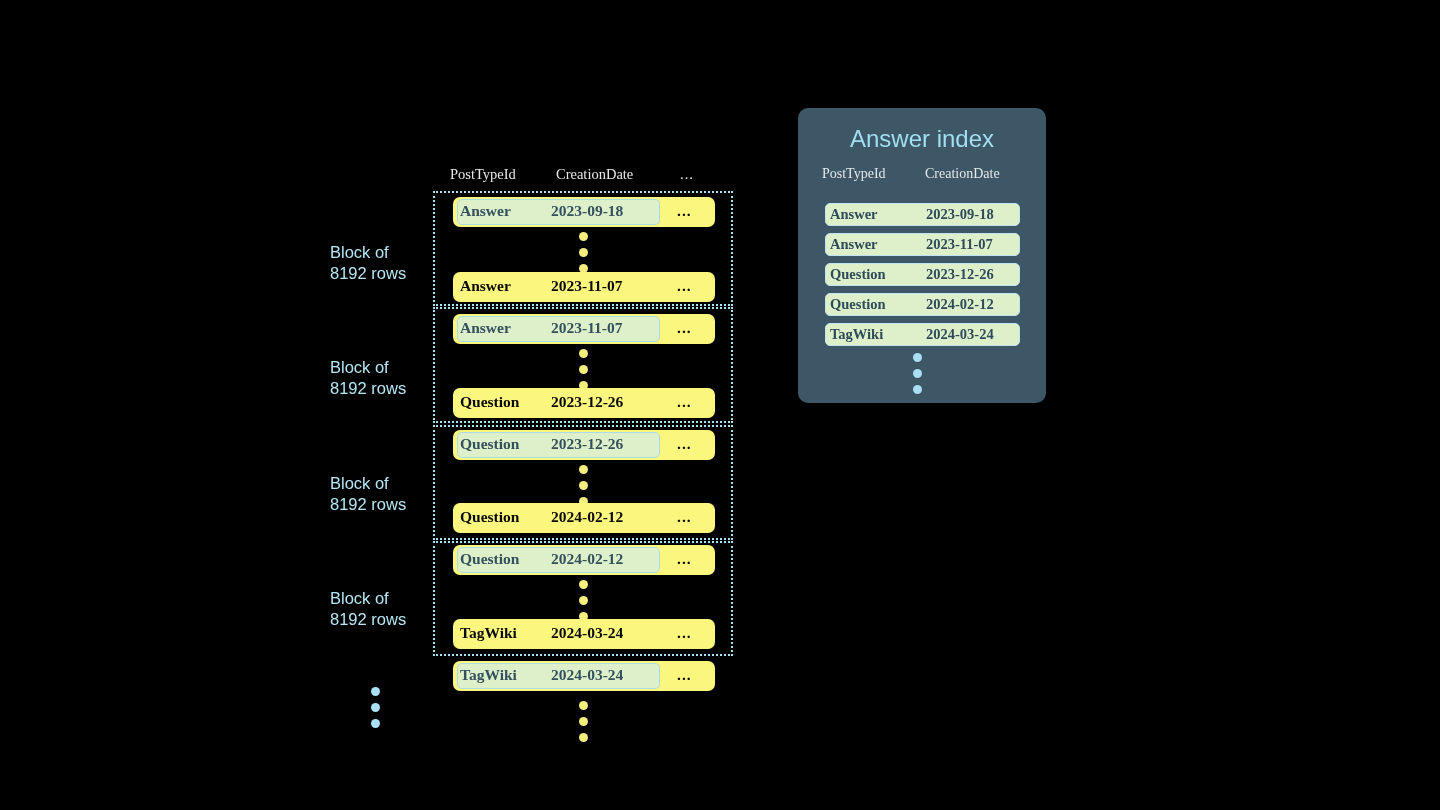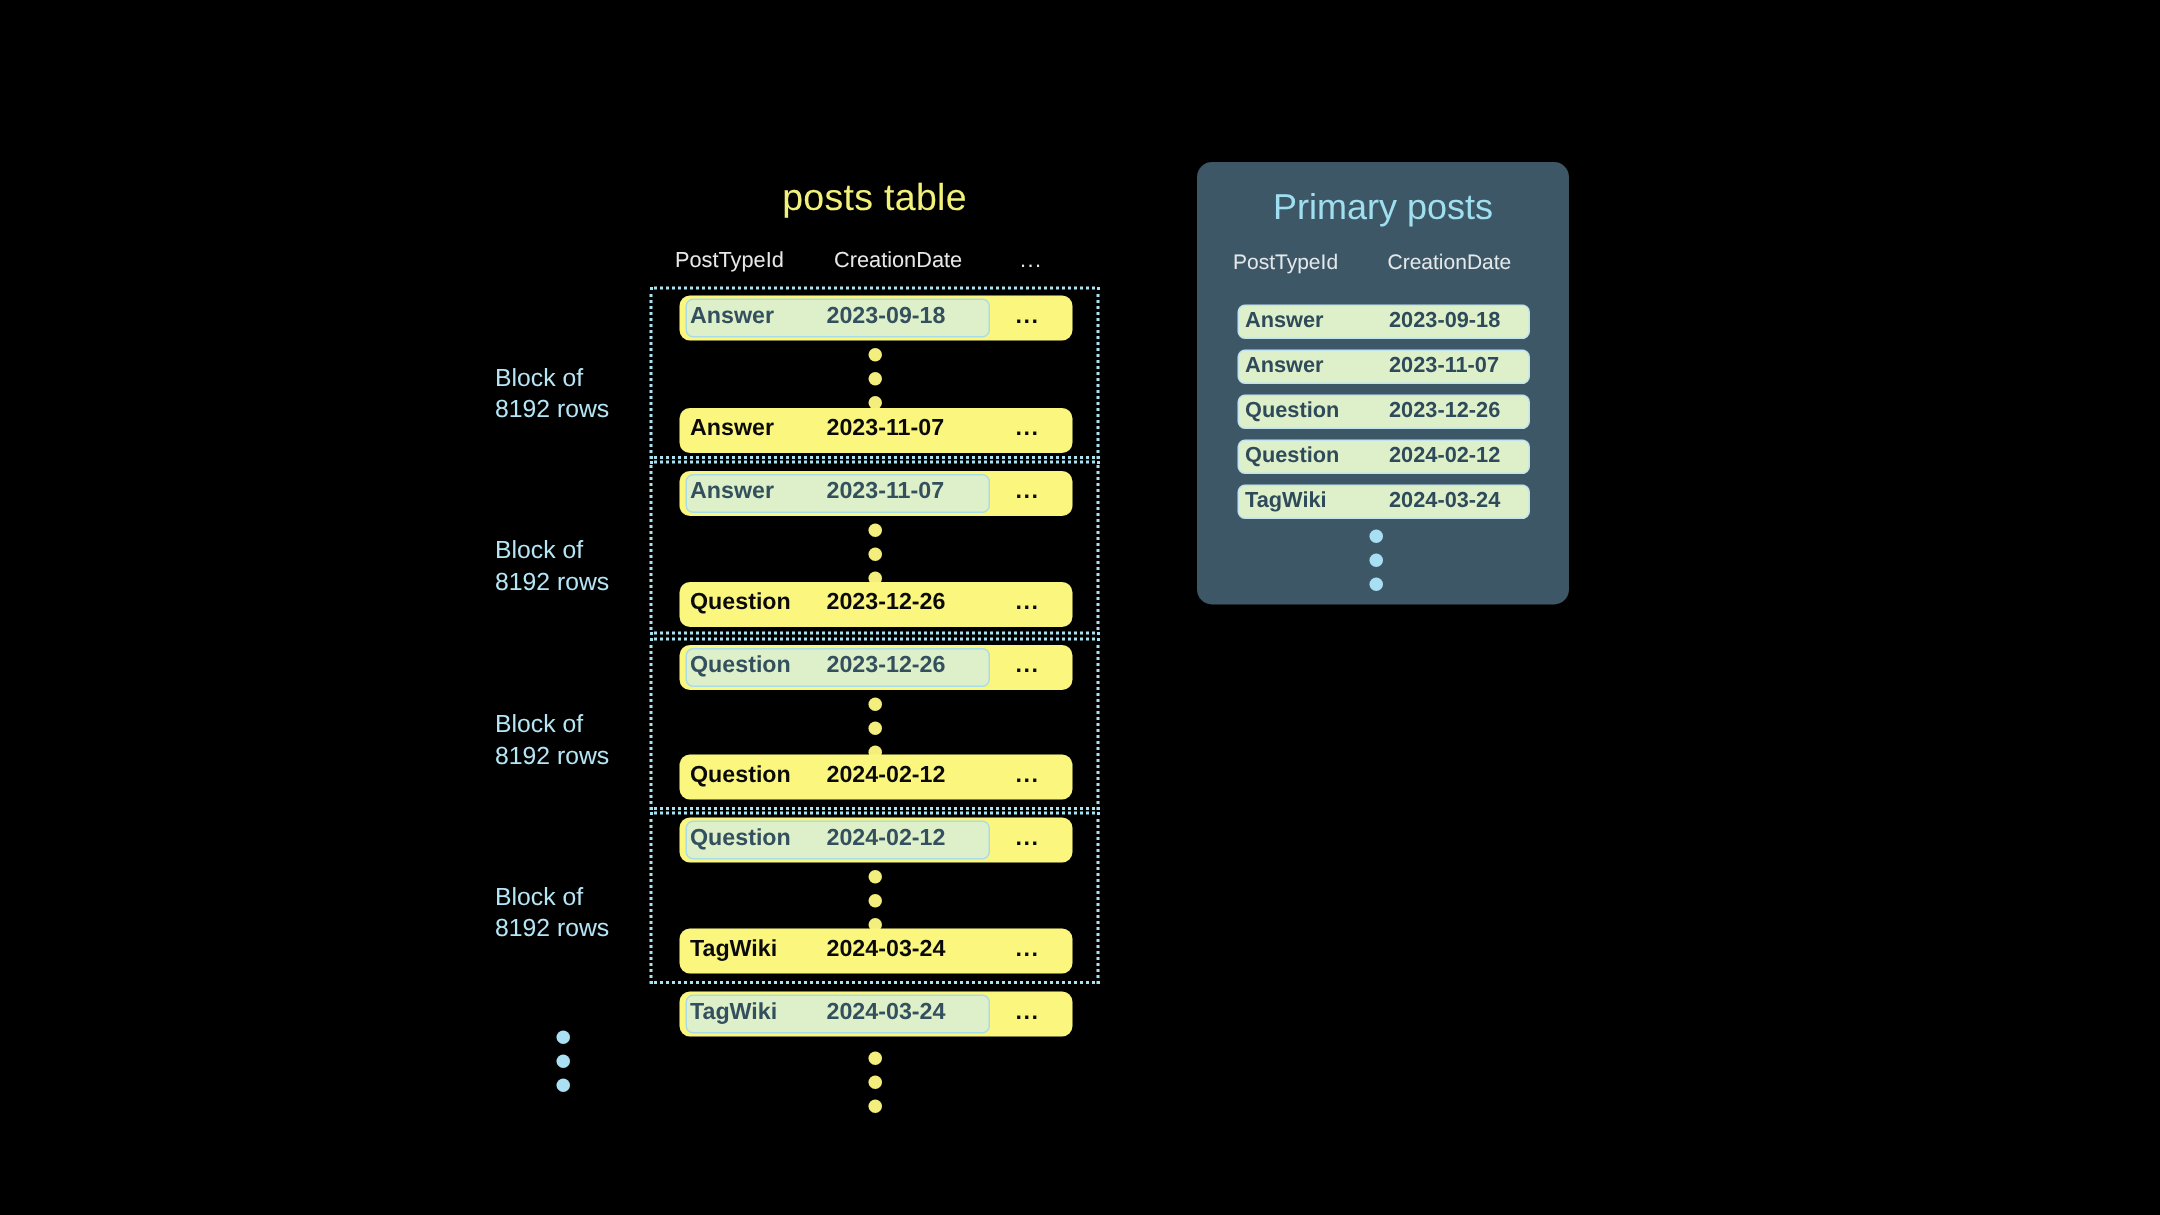--- a/index.html
+++ b/index.html
@@ -5,21 +5,21 @@
   * { margin:0; padding:0; box-sizing:border-box; }
   html,body { background:#000; }
   body {
     width:1440px; height:810px;
     position:relative;
     font-family:"Liberation Sans", sans-serif;
     overflow:hidden;
   }
 
   
-  .mono { font-family:Liberation Sans, sans-serif;text-align:right; }
+  .mono { font-family:Liberation Serif, serif;text-align:right; }
 
   
   #posts-table {
     position:absolute;
     left:330px; top:118px;
     width:420px; height:630px;
   }
   #posts-title {
     position:absolute;
     left:103px; top:0px;
@@ -178,21 +178,20 @@
     background:#a9dff3;
     margin-bottom:7px;
   }
   #index-dots i:last-child { margin-bottom:0; }
 </style>
 </head>
 <body>
 
 <div id="posts-table">
 
-  <div id="posts-title">posts table</div>
 
   <div id="posts-header">
     <span class="mono h-type">PostTypeId</span>
     <span class="mono h-date">CreationDate</span>
     <span class="mono h-ell">...</span>
   </div>
 
   <div class="block" style="top:73px; height:115px;"></div>
   <div class="block-label" style="left:0px; top:124px;">
     <div>Block of</div>
@@ -295,21 +294,21 @@
   <div class="bdots" style="left:41px; top:569px;">
       <i></i>
       <i></i>
       <i></i>
     </div>
 
 </div>
 
 <div id="primary-index">
 
-  <div id="index-title">Primary posts</div>
+  <div id="index-title">Answer index</div>
 
   <div id="index-header">
     <span class="mono h-type">PostTypeId</span>
     <span class="mono h-date">CreationDate</span>
   </div>
 
   <div class="irow" style="top:95px;">
     <span class="mono i-type">Answer</span>
     <span class="mono i-date">2023-09-18</span>
   </div>

